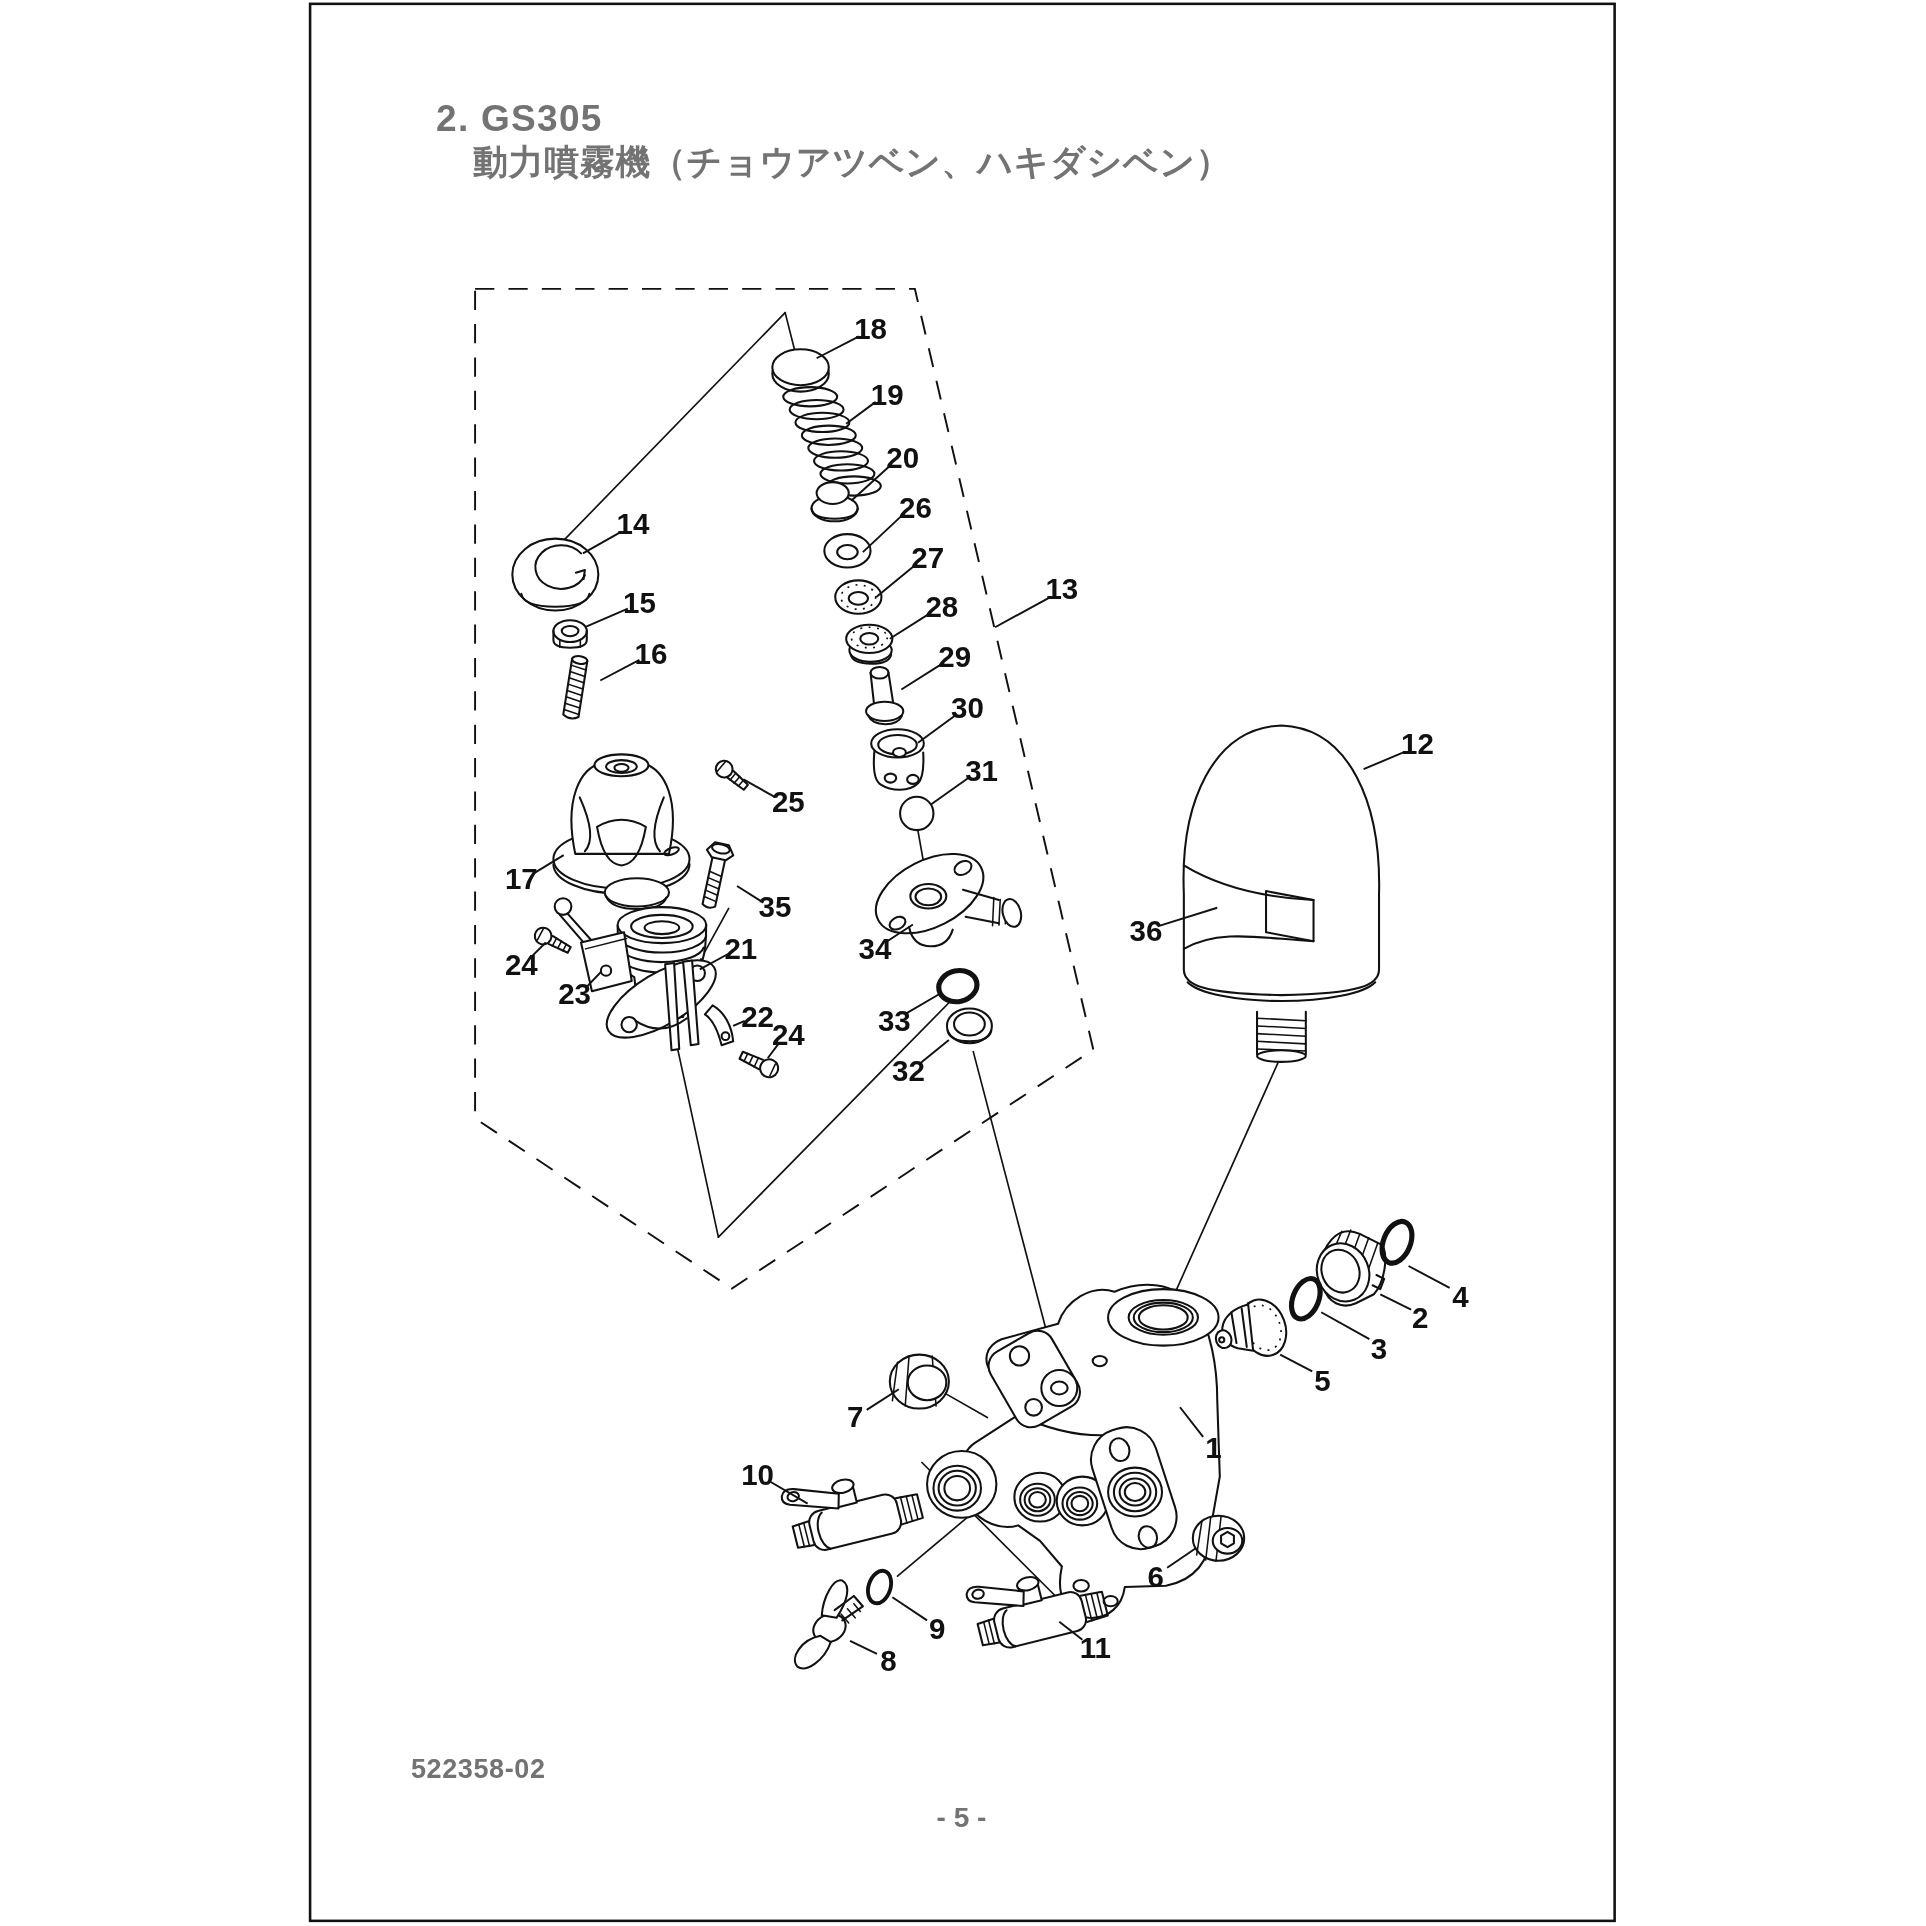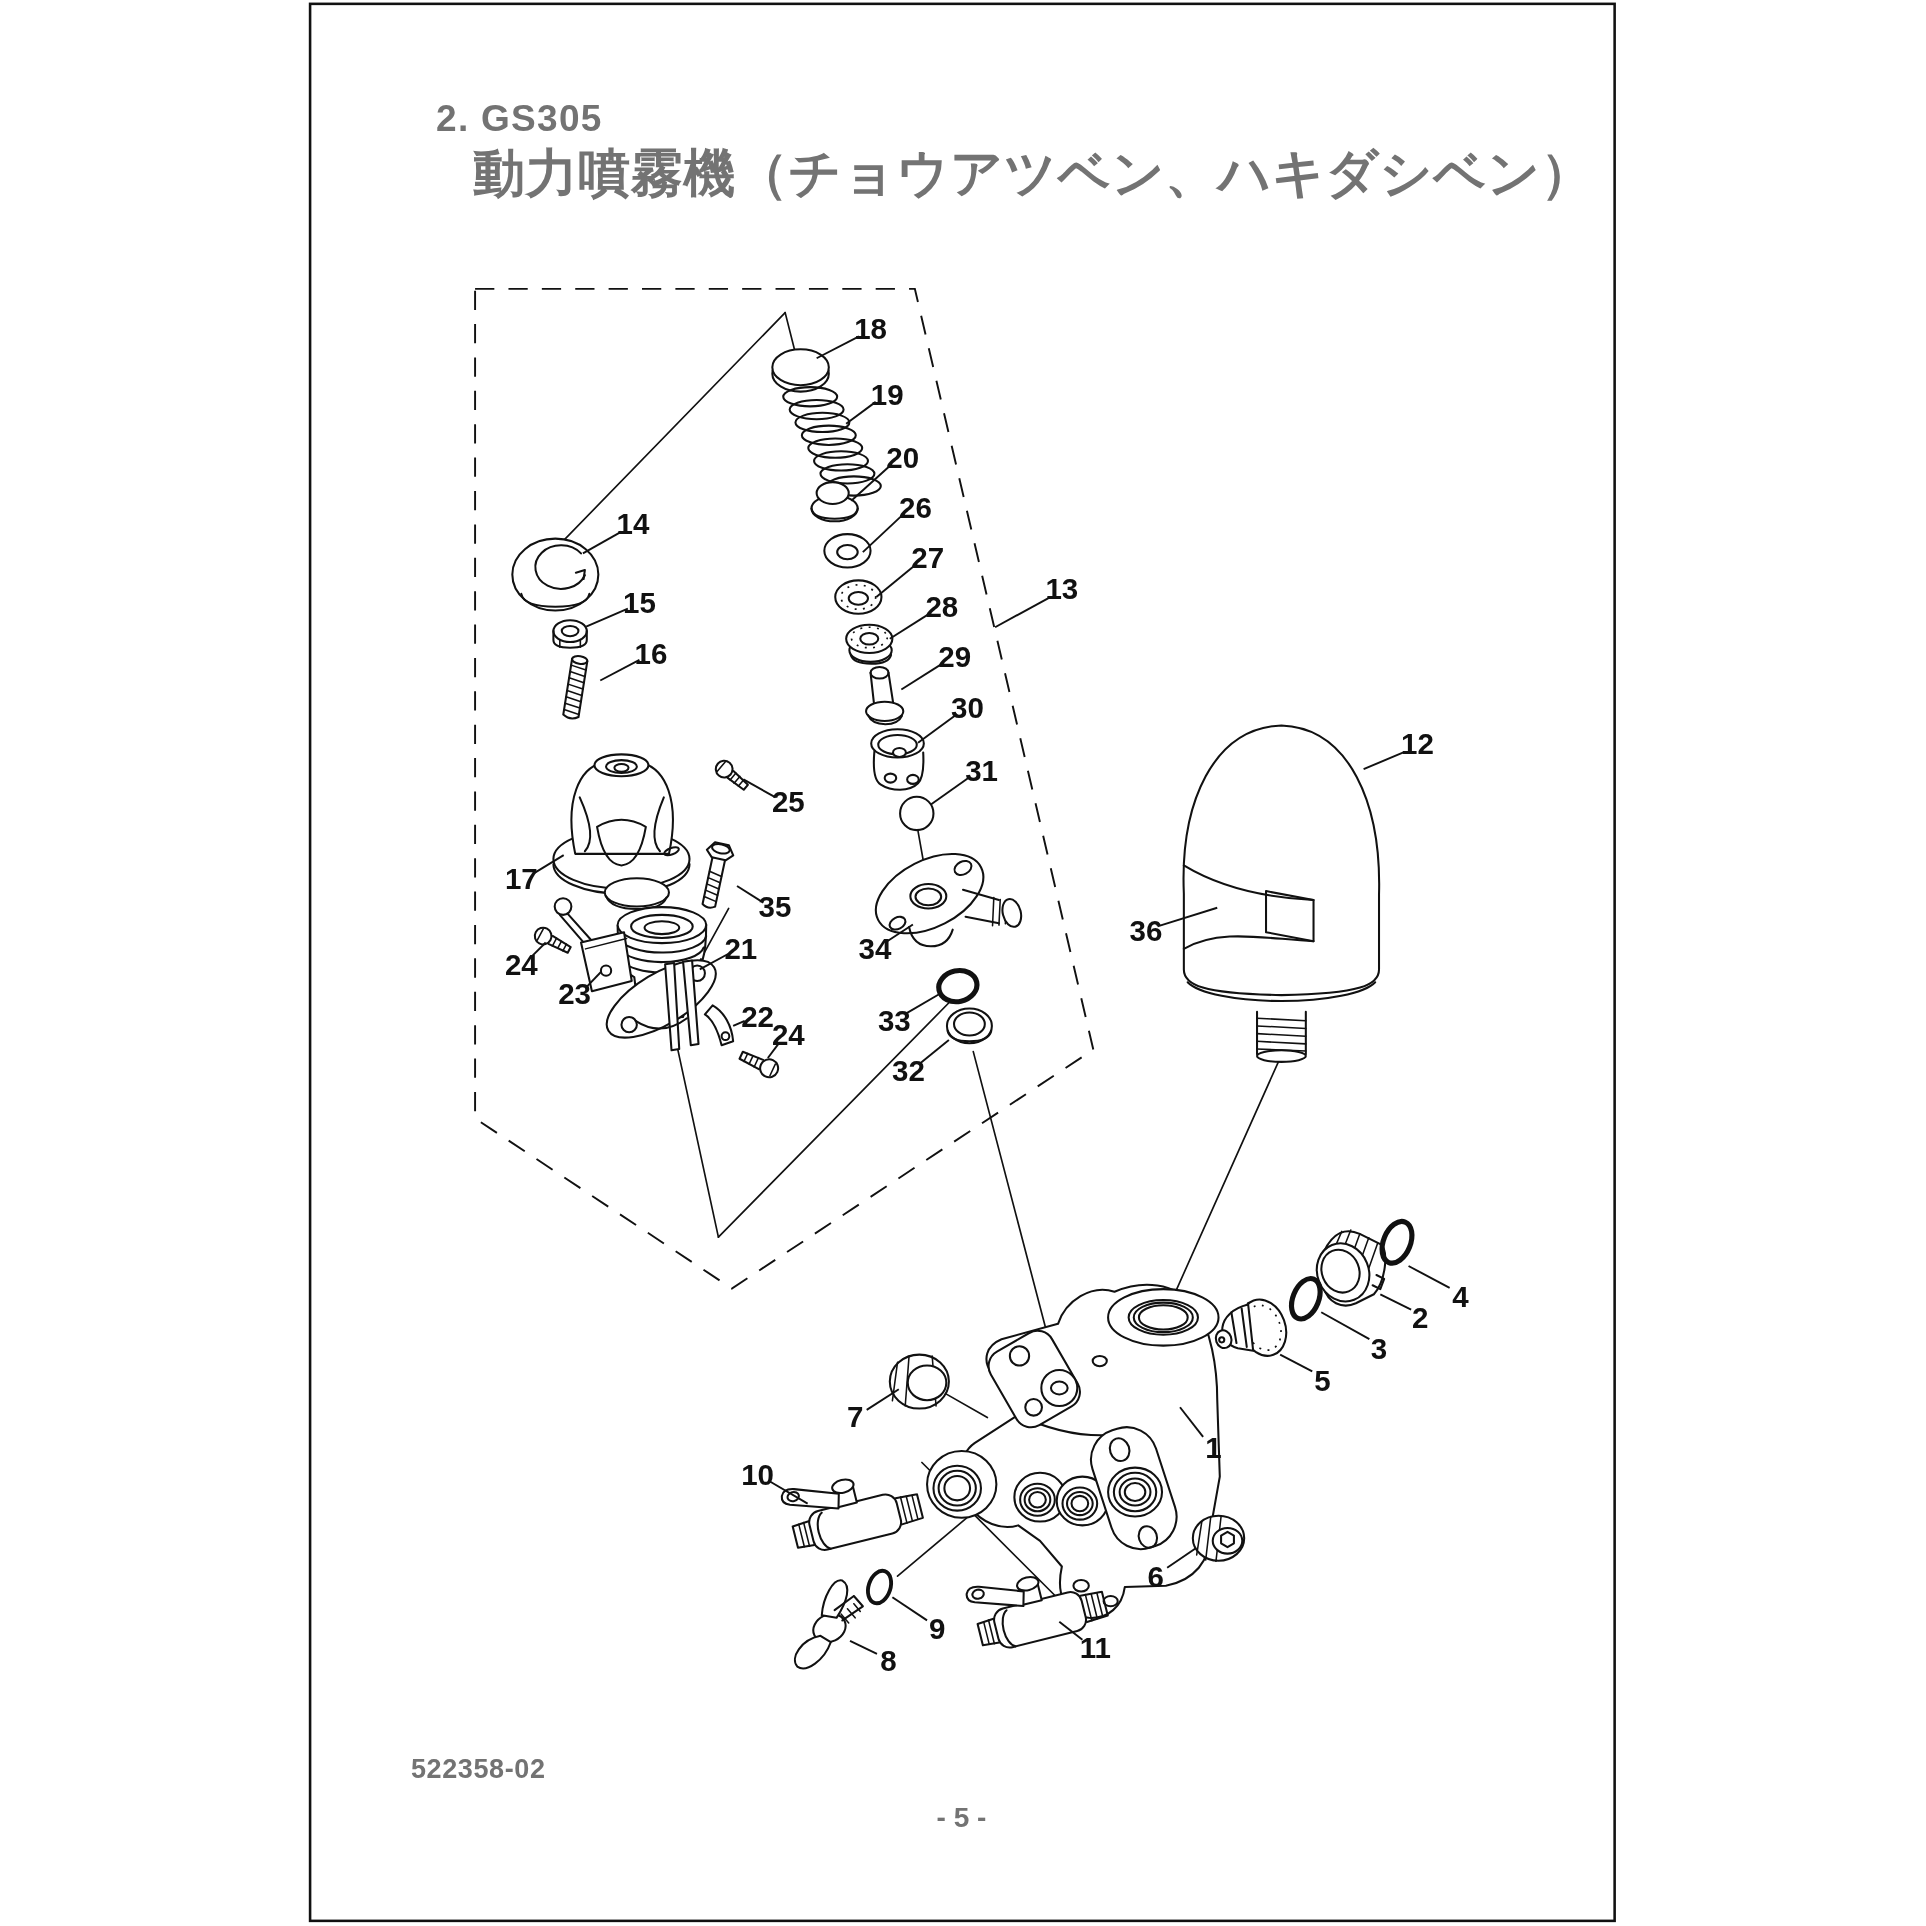--- a/index.html
+++ b/index.html
@@ -1,21 +1,21 @@
 <!DOCTYPE html>
 <html style="font-size:10.3px"><head>
 <meta charset="utf-8">
 <style>
   html,body{margin:0;padding:0;background:#fff;}
   #canvas{position:relative;width:1926px;height:1926px;background:#fff;
           font-family:"Liberation Sans", sans-serif;color:#111;}
   #diagram-svg{position:absolute;left:0;top:0;width:1926px;height:1926px;}
   .txt{position:absolute;white-space:pre;color:#737373;}
   #doc-title{left:436px;top:98px;font-size:37px;font-weight:700;letter-spacing:1.3px;}
-  #doc-subtitle{left:473px;top:139px;font-size:52px;font-weight:700;letter-spacing:0.6px;}
+  #doc-subtitle{left:473px;top:139px;font-size:35px;font-weight:700;letter-spacing:0.6px;}
   #footer-code{left:411px;top:1754px;font-size:27px;font-weight:700;letter-spacing:0.6px;}
   #page-number{left:891px;top:1802px;width:141px;text-align:center;font-size:28px;font-weight:700;}
   
   .p  {fill:#fff;stroke:#111;stroke-width:3.2;stroke-linecap:round;stroke-linejoin:round;}
   .l  {fill:none;stroke:#111;stroke-width:3.2;stroke-linecap:round;stroke-linejoin:round;}
   .t  {fill:none;stroke:#111;stroke-width:2.4;stroke-linecap:round;}
   .a  {fill:none;stroke:#111;stroke-width:2.6;stroke-linecap:round;}
   .o  {fill:none;stroke:#111;stroke-width:8;}
   .o2 {fill:none;stroke:#111;stroke-width:6;}
   .dash{fill:none;stroke:#111;stroke-width:3;stroke-dasharray:30 22;}

